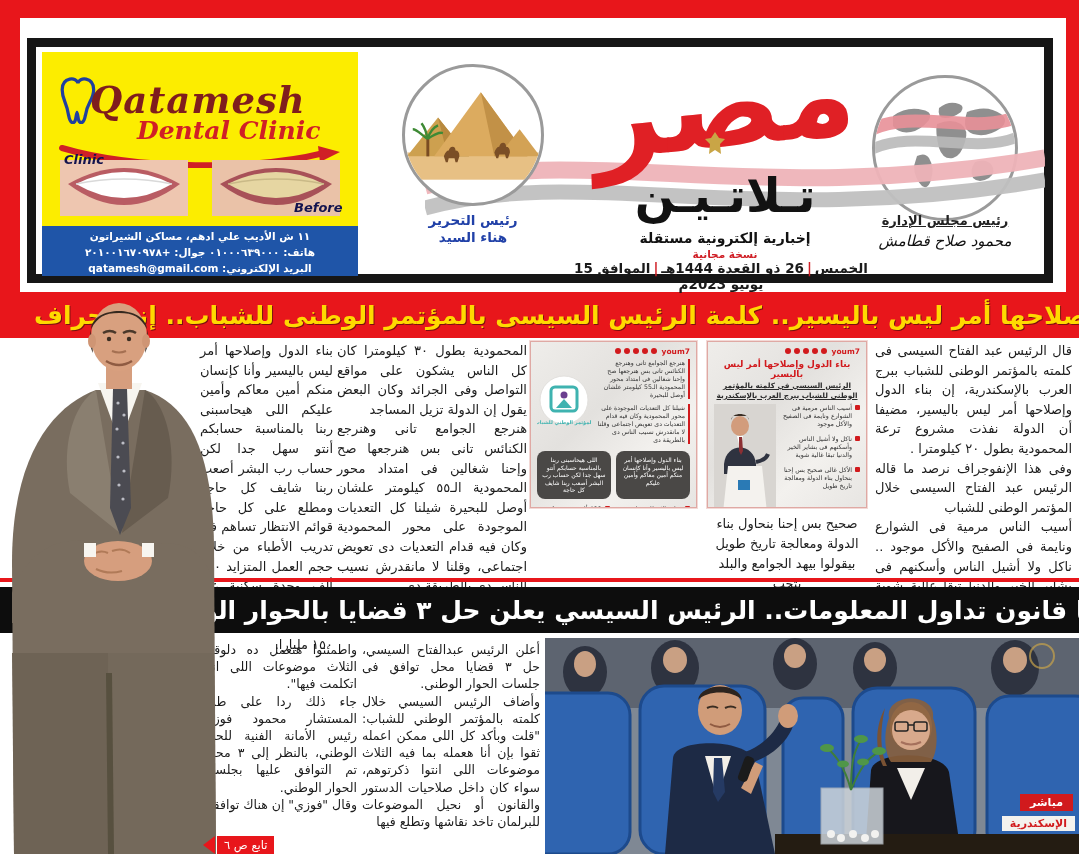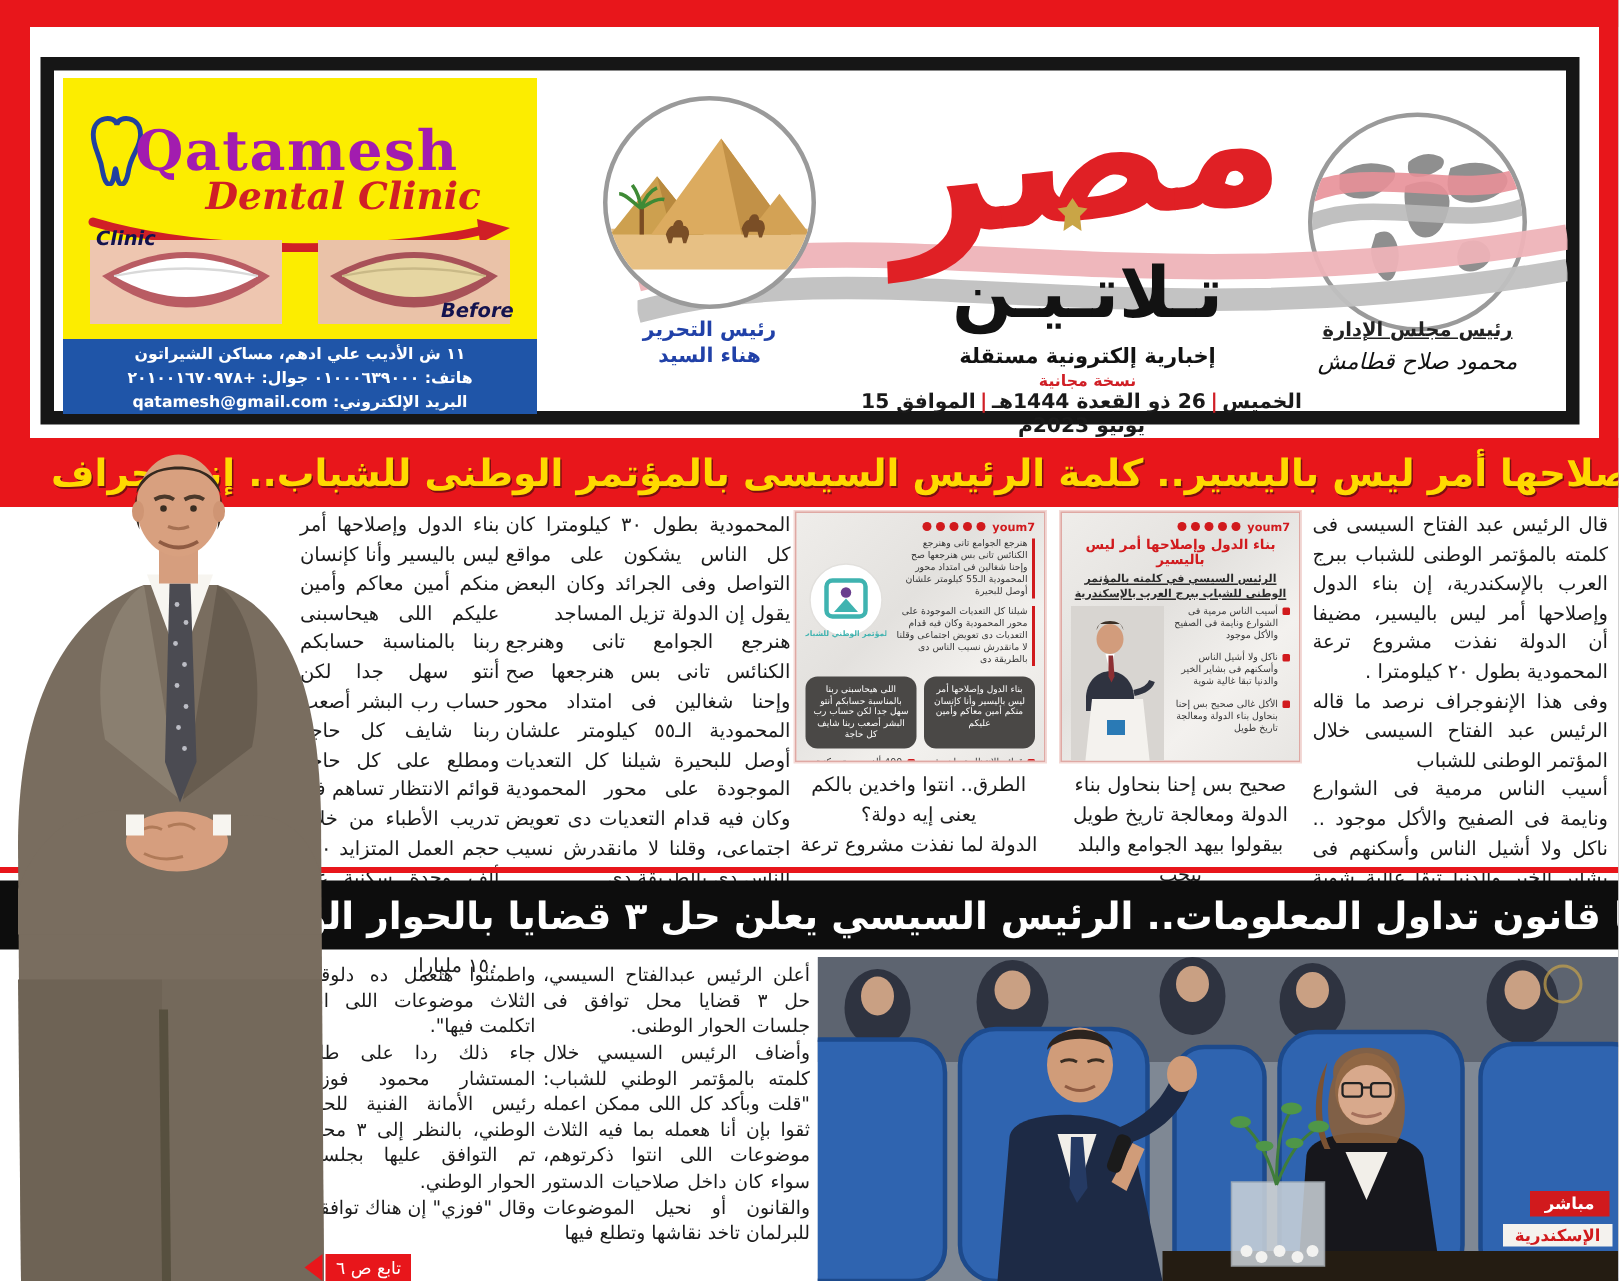--- a/index.html
+++ b/index.html
@@ -10,21 +10,21 @@
   .red-top    { position:absolute; left:0; top:0; width:1079px; height:18px; background:#e8161b; z-index:2; }
   .red-left   { position:absolute; left:0; top:0; width:20px; height:332px; background:#e8161b; z-index:2; }
   .red-right  { position:absolute; right:0; top:0; width:13px; height:332px; background:#e8161b; z-index:2; }
 
   
   .hdr-frame { position:absolute; left:27px; top:38px; width:1026px; height:245px; border:9px solid #161616; background:#fff; z-index:3; }
 
   
   .ad { position:absolute; left:42px; top:52px; width:316px; height:224px; background:#fced00; z-index:5; overflow:hidden; }
   .ad-mohamed { position:absolute; left:148px; top:4px; width:160px; color:#d01f26; font-family:"DejaVu Serif", serif; font-style:italic; font-weight:bold; font-size:23px; }
-  .ad-qatamesh { position:absolute; left:48px; top:26px; color:#a21caf; font-family:"DejaVu Serif", serif; font-weight:bold; font-size:37px; letter-spacing:1px; }
+  .ad-qatamesh { position:absolute; left:48px; top:26px; color:#7f1d1d; font-family:"DejaVu Serif", serif; font-style:italic; font-weight:bold; font-size:37px; letter-spacing:1px; }
   .ad-tooth { position:absolute; left:12px; top:22px; }
   .ad-dental { position:absolute; left:95px; top:64px; color:#d01f26; font-family:"DejaVu Serif", serif; font-style:italic; font-weight:bold; font-size:25px; }
   .ad-swoosh { position:absolute; left:14px; top:92px; }
   .smile { position:absolute; top:108px; width:128px; height:56px; }
   .smile.after  { left:18px; }
   .smile.before { left:170px; }
   .smile-label { position:absolute; font-size:13px; font-weight:bold; font-style:italic; color:#13134e; z-index:6; }
   .lbl-after  { left:22px;  top:100px; }
   .lbl-before { left:252px; top:148px; }
   .ad-strip { position:absolute; left:0; bottom:0; width:316px; height:50px; background:#1f55a8; color:#fff; direction:rtl; text-align:center; font-size:10.5px; font-weight:bold; line-height:16px; padding-top:2px; }
@@ -260,22 +260,20 @@
     </svg>
   </div>
 
   <div class="col a1 col-r1">قال الرئيس عبد الفتاح السيسى فى كلمته بالمؤتمر الوطنى للشباب ببرج العرب بالإسكندرية، إن بناء الدول وإصلاحها أمر ليس باليسير، مضيفا أن الدولة نفذت مشروع ترعة المحمودية بطول ٢٠ كيلومترا .
 وفى هذا الإنفوجراف نرصد ما قاله الرئيس عبد الفتاح السيسى خلال المؤتمر الوطنى للشباب
 أسيب الناس مرمية فى الشوارع ونايمة فى الصفيح والأكل موجود .. ناكل ولا أشيل الناس وأسكنهم فى بشاير الخير والدنيا تبقا غالية شوية الأكل غالى</div>
   <div class="col a1 col-m1">المحمودية بطول ٣٠ كيلومترا كان كل الناس يشكون على مواقع التواصل وفى الجرائد وكان البعض يقول إن الدولة تزيل المساجد
 هنرجع الجوامع تانى وهنرجع الكنائس تانى بس هنرجعها صح وإحنا شغالين فى امتداد محور المحمودية الـ٥٥ كيلومتر علشان أوصل للبحيرة شيلنا كل التعديات الموجودة على محور المحمودية وكان فيه قدام التعديات دى تعويض اجتماعى، وقلنا لا مانقدرش نسيب الناس دى بالطريقة دى</div>
   <div class="col a1 col-l1">بناء الدول وإصلاحها أمر ليس باليسير وأنا كإنسان منكم أمين معاكم وأمين عليكم اللى هيحاسبنى ربنا بالمناسبة حسابكم أنتو سهل جدا لكن حساب رب البشر أصعب ربنا شايف كل حاجة ومطلع على كل حاجة قوائم الانتظار تساهم فى تدريب الأطباء من خلال حجم العمل المتزايد ٤٠٠ ألف وحدة سكنية غير صالحة بالإسكندرية والإسكان البديل يكلف ١٥٠ مليارا.</div>
   <div class="card-caption cap-r">صحيح بس إحنا بنحاول بناء الدولة ومعالجة تاريخ طويل بيقولوا بيهد الجوامع والبلد بتحب</div>
-  <div class="card-caption cap-l">الطرق.. انتوا واخدين بالكم يعنى إيه دولة؟
-الدولة لما نفذت مشروع ترعة</div>
 
   <div class="card card-r">
     <div class="card-social">
       <span class="dot"></span>
         <span class="dot"></span>
         <span class="dot"></span>
         <span class="dot"></span>
         <span class="dot"></span>
       <span class="brand">youm7</span>
     </div>

